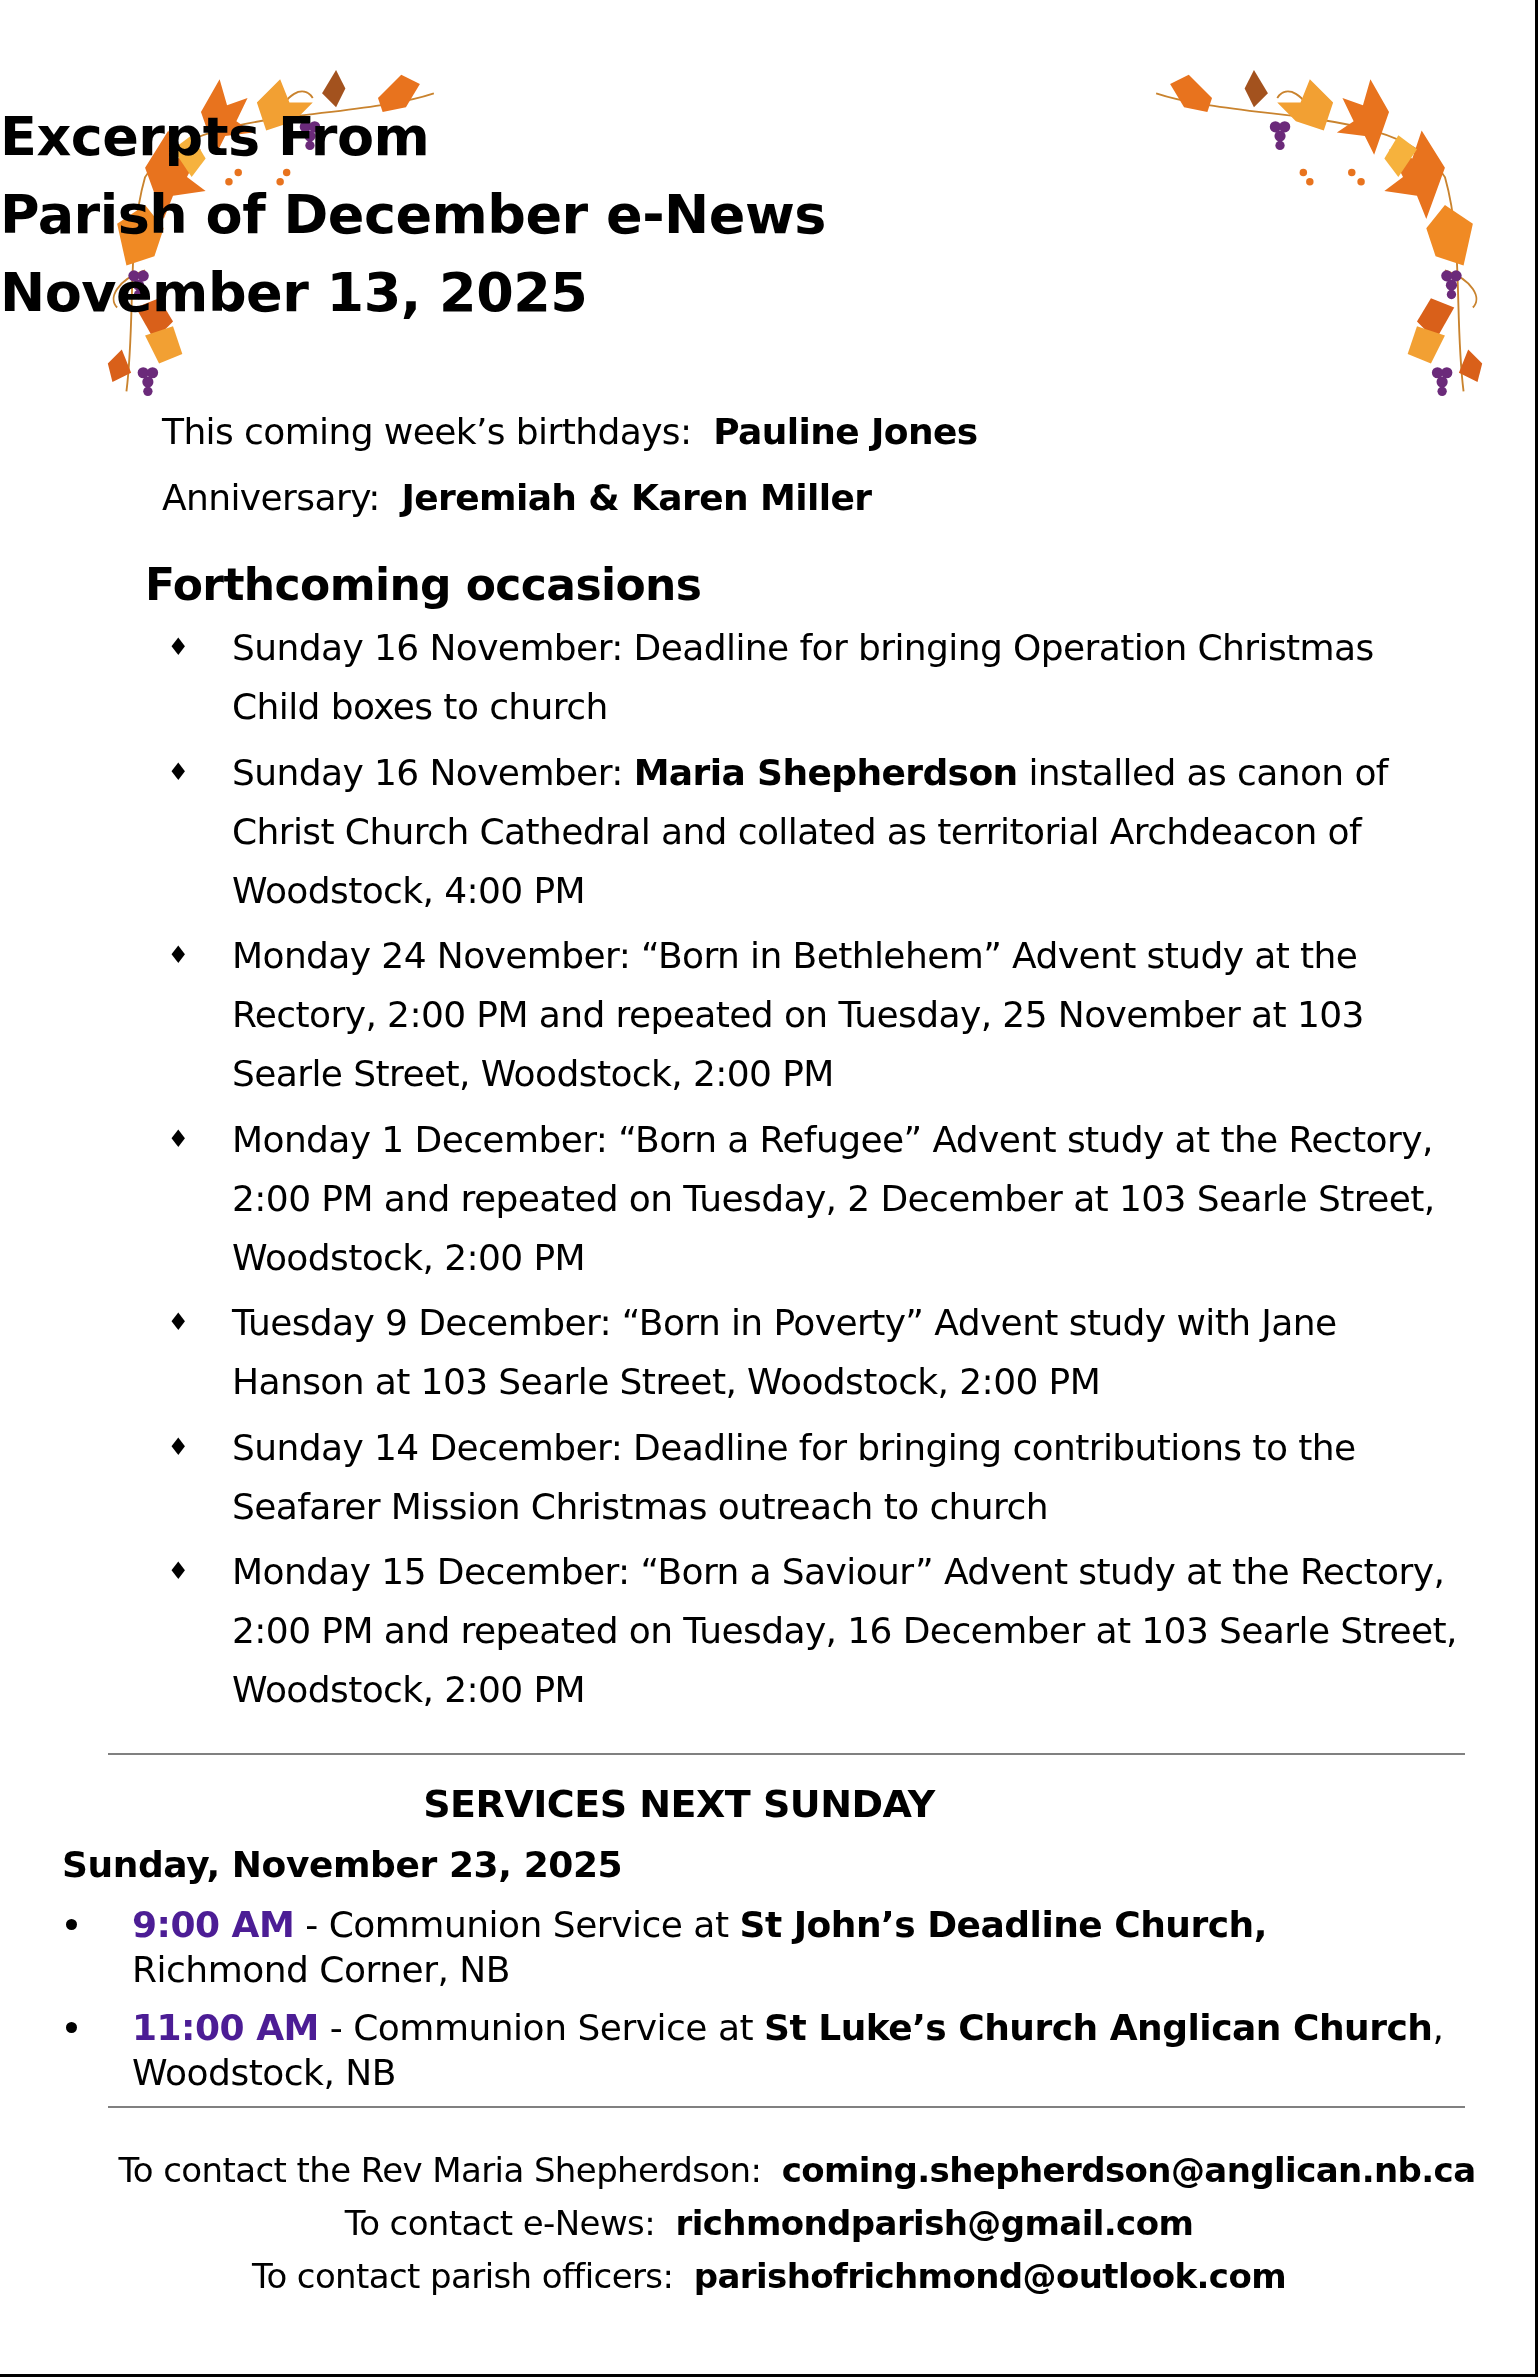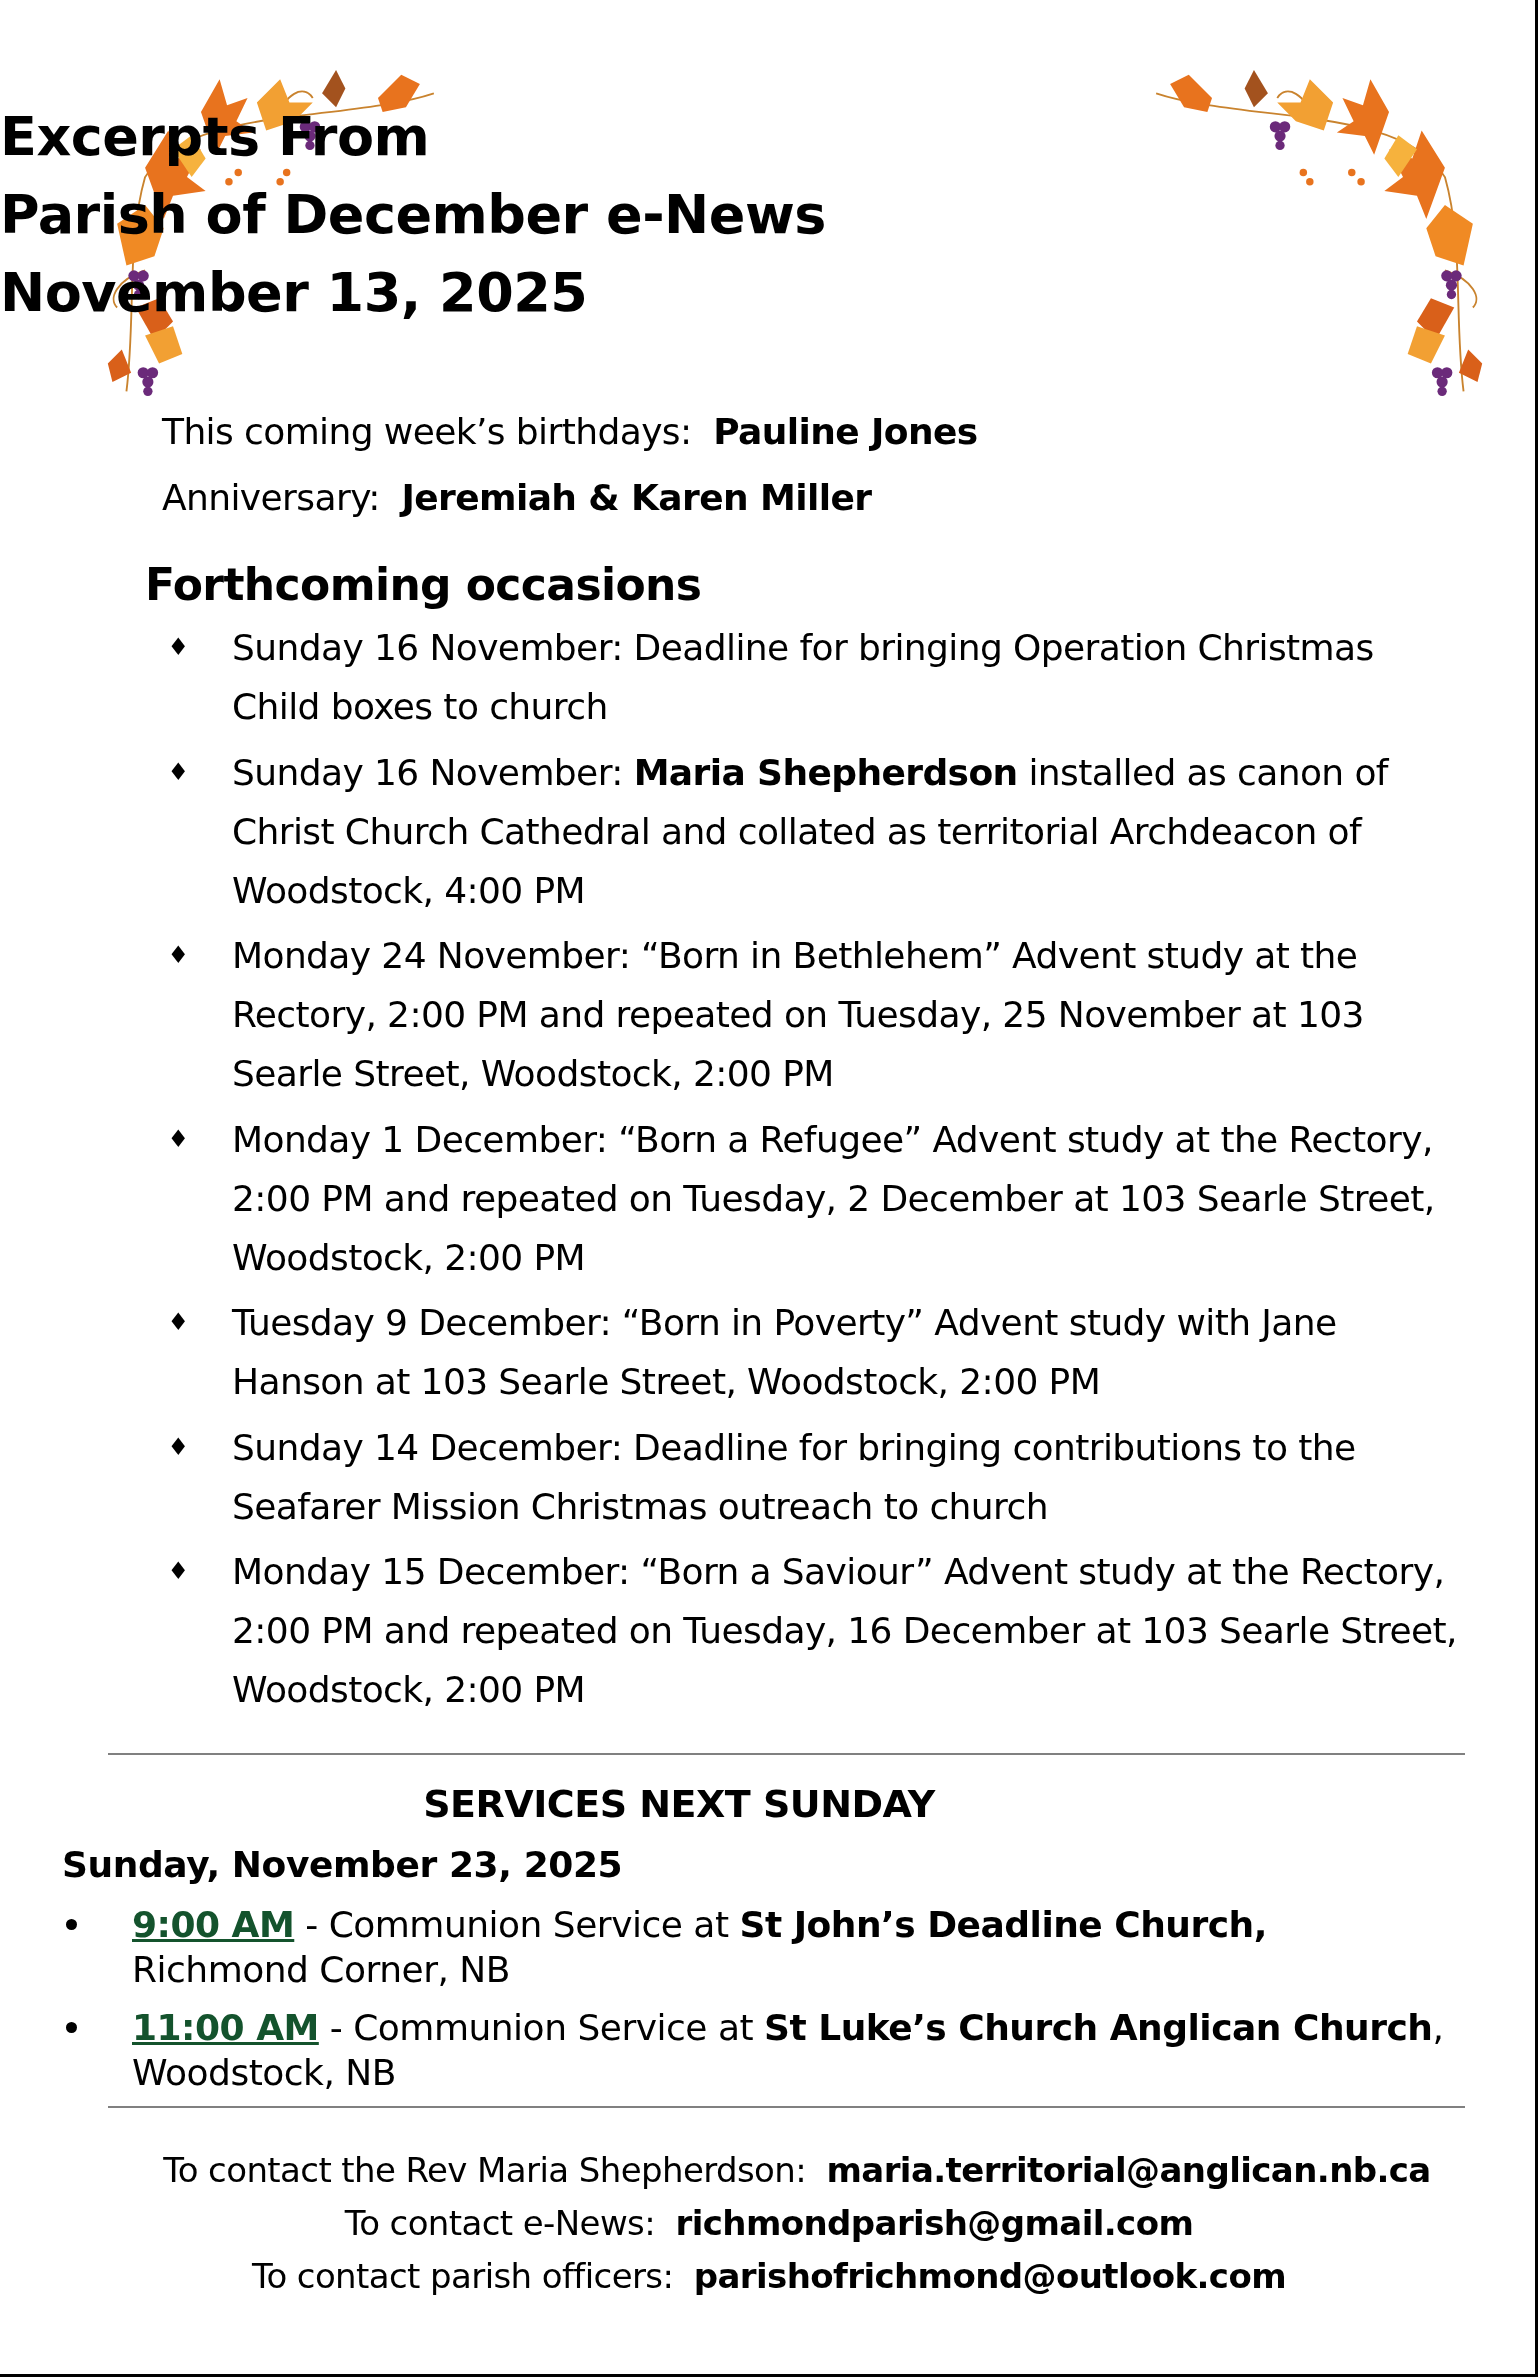--- a/index.html
+++ b/index.html
@@ -29,21 +29,21 @@
 
   .divider { position: absolute; left: 108px; width: 1357px; height: 1.9px; background: #808080; }
   .divider-1 { top: 1753px; }
   .divider-2 { top: 2106px; }
 
   .services-title { position: absolute; top: 1782px; left: 0; width: 1358px; text-align: center; font-weight: bold; font-size: 38px; letter-spacing: -0.5px; }
   .services-date { position: absolute; top: 1844px; left: 62px; font-weight: bold; font-size: 36px; letter-spacing: -0.4px; }
   .services { position: absolute; left: 62px; top: 1902px; width: 1389px; margin: 0; padding: 0; list-style: none; }
   .services li { position: relative; padding-left: 70px; font-size: 36px; line-height: 45px; margin-bottom: 13px; letter-spacing: -0.5px; }
   .services li .dot { position: absolute; left: 3.7px; top: 17px; width: 11.2px; height: 11.2px; border-radius: 50%; background: #000; }
-  .services li .time { color: #14532d; font-weight: bold; text-decoration: underline; }
+  .services li .time { color: #4c1d95; font-weight: bold; }
   .services li b { font-weight: bold; }
 
   .contacts { position: absolute; top: 2144px; left: 0; width: 1538px; text-align: center; font-size: 34px; line-height: 53px; letter-spacing: -0.6px; }
   .contacts .row { white-space: nowrap; }
   .contacts .row:first-child { padding-left: 56px; }
   .contacts b { font-weight: bold; }
 </style>
 </head>
 <body>
 
@@ -191,21 +191,21 @@
     <span class="dot"></span>
     <span class="time">11:00 AM</span><span> - Communion Service at </span><b>St Luke’s Church Anglican Church</b><span>, Woodstock, NB</span>
   </li>
 </ul>
 
 <div class="divider divider-2"></div>
 
 <div class="contacts">
   <div class="row">
     <span>To contact the Rev Maria Shepherdson:</span>&nbsp;
-    <b>maria.territorial@anglican.nb.ca</b>
+    <b>coming.shepherdson@anglican.nb.ca</b>
   </div>
   <div class="row">
     <span>To contact e-News:</span>&nbsp;
     <b>richmondparish@gmail.com</b>
   </div>
   <div class="row">
     <span>To contact parish officers:</span>&nbsp;
     <b>parishofrichmond@outlook.com</b>
   </div>
 </div>

